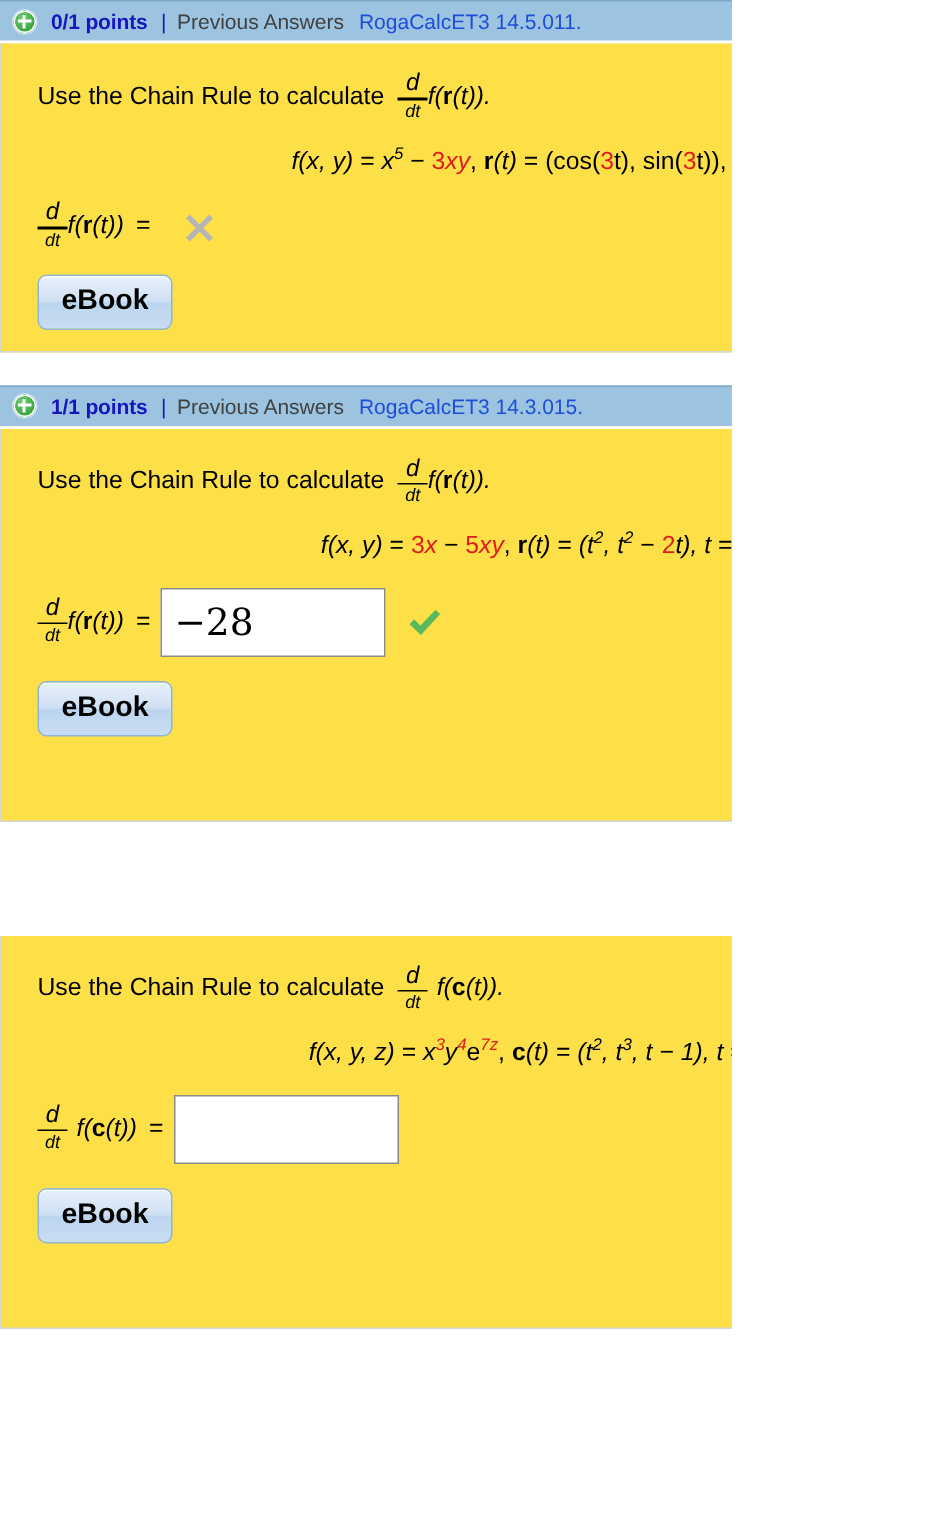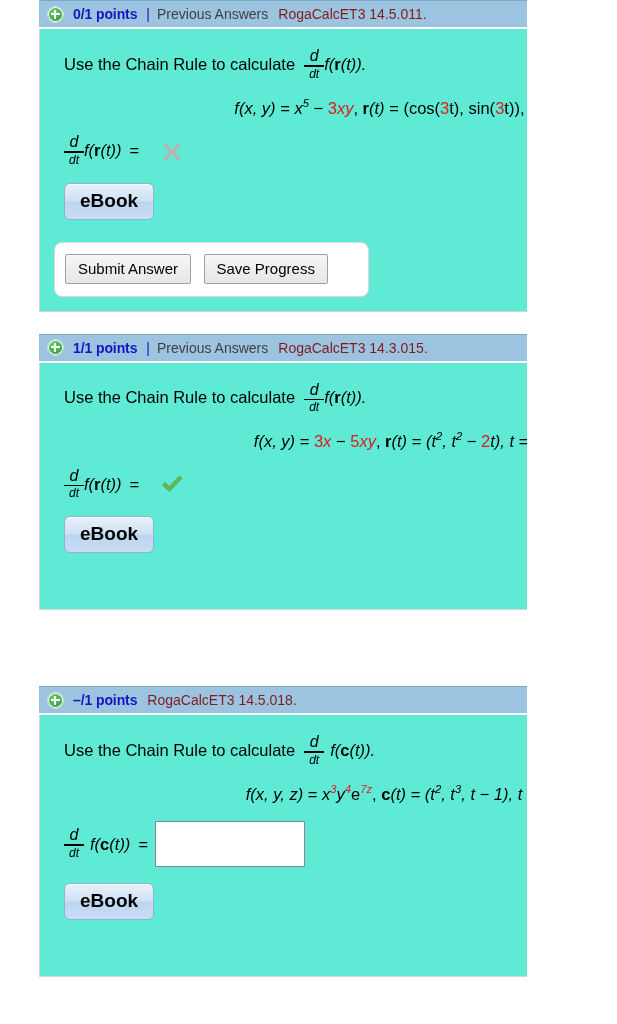--- a/index.html
+++ b/index.html
@@ -10,21 +10,20 @@
   }
   body {
     font-family: "Liberation Sans", sans-serif;
     color: #000;
     -webkit-font-smoothing: antialiased;
   }
   .page {
     width: 488px;
     position: relative;
     overflow: hidden;
-    margin-left: 39px;
   }
 
   
   .question {
     position: relative;
     width: 617px;
     box-sizing: border-box;
   }
   .q-header {
     background: #9cc3e0;
@@ -72,31 +71,31 @@
     margin: 0 7px 0 9px;
     font-size: 14px;
   }
   .prev-answers {
     color: #404040;
     font-size: 14px;
     text-decoration: none;
     cursor: pointer;
   }
   .qref {
-    color: #7f1d1d;
+    color: #1d4ed8;
     font-size: 14px;
     margin-left: 10px;
   }
 
   
   .q-body {
     border-left: 1px solid #d5d5d5;
-    border-right: 5px solid #ef4444;
+    border-right: 7px solid #ef4444;
     border-bottom: 1px solid #d5d5d5;
-    background: #5eead4;
+    background: #fde047;
     box-sizing: border-box;
     width: 617px;
     padding: 14px 0 0 0;
     position: relative;
   }
   .prompt {
     font-size: 16.5px;
     padding: 6px 0 0 24px;
     display: flex;
     align-items: center;
@@ -277,26 +276,20 @@
         </span>
         <span class="mark">
           <svg width="24" height="24" viewBox="0 0 24 24">
             <path d="M5.5 4 L12 10.5 L18.5 4 L21 6.5 L14.5 13 L21 19.5 L18.5 22 L12 15.5 L5.5 22 L3 19.5 L9.5 13 L3 6.5 Z" fill="#b5b5b5"></path>
           </svg>
         </span>
       </div>
 
       <div class="ebook-btn">eBook</div>
 
-      <div class="submit-wrap">
-        <div class="submit-panel">
-          <button class="gray-btn">Submit Answer</button>
-          <button class="gray-btn">Save Progress</button>
-        </div>
-      </div>
       <div class="tail"></div>
     </div>
   </div>
 
   <div class="gap"></div>
 
   <div class="question">
     <div class="q-header">
       <span class="plus-icon"></span>
       <span class="points">1/1 points</span>
@@ -335,40 +328,36 @@
       <div class="answer-row">
         <span class="answer-label">
           <span class="frac">
             <span class="num">d</span>
             <span class="bar"></span>
             <span class="den">dt</span>
           </span>
           <span><i>f</i>(<b class="bold-v">r</b>(<i>t</i>))</span>
           <span class="eq">=</span>
         </span>
+        <input class="answer-box" type="text" value="−28" style="">
         <span class="mark">
           <svg width="24" height="24" viewBox="0 0 24 24">
             <path d="M2 13.2 L5 9.8 L9.3 14 L19.4 3.5 L22.5 6.3 L9.6 20.3 Z" fill="#5cb85c"></path>
           </svg>
         </span>
       </div>
 
       <div class="ebook-btn">eBook</div>
       <div class="tail-lg"></div>
     </div>
   </div>
 
   <div class="gap-lg"></div>
 
   <div class="question">
-    <div class="q-header">
-      <span class="plus-icon"></span>
-      <span class="points">–/1 points</span>
-      <span class="qref">RogaCalcET3 14.5.018.</span>
-    </div>
 
     <div class="q-body">
       <div class="prompt">
         <span class="lead">Use the Chain Rule to calculate</span>
         <span class="frac">
           <span class="num">d</span>
           <span class="bar"></span>
           <span class="den">dt</span>
         </span>
         <span style="font-style:italic;margin-left:6px;"><i>f</i>(<b class="bold-v">c</b>(<i>t</i>)).</span>

